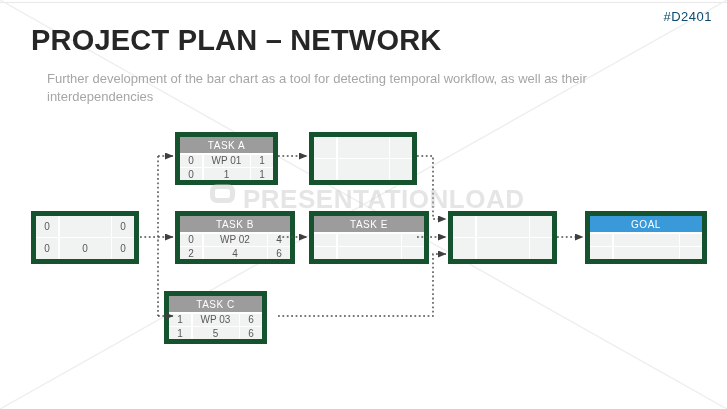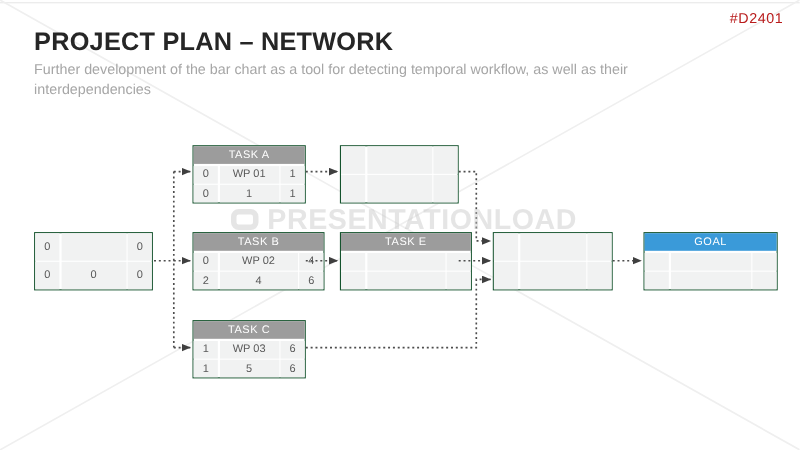--- a/index.html
+++ b/index.html
@@ -2,35 +2,35 @@
 <html><head>
 <meta charset="utf-8">
 <style>
   html,body{margin:0;padding:0;}
   body{
     width:727px;height:409px;position:relative;overflow:hidden;background:#ffffff;
     font-family:"Liberation Sans",sans-serif;
   }
   .top-hairline{position:absolute;left:0;top:2px;width:727px;height:1px;background:#e8e8e8;}
   
-  .slide-code{position:absolute;top:9px;right:15px;font-size:13px;color:#b91c1c;letter-spacing:.5px;}
-  .slide-title{position:absolute;left:31px;top:24px;margin:0;font-size:23px;font-weight:600;color:#262626;letter-spacing:.2px;}
-  .slide-subtitle{position:absolute;left:31px;top:54px;margin:0;width:585px;font-size:13px;line-height:18px;color:#a6a6a6;font-weight:400;}
+  .slide-code{position:absolute;top:9px;right:15px;font-size:13px;color:#0c4a6e;letter-spacing:.5px;}
+  .slide-title{position:absolute;left:31px;top:24px;margin:0;font-size:29px;font-weight:600;color:#262626;letter-spacing:.2px;}
+  .slide-subtitle{position:absolute;left:31px;top:54px;margin:16px;width:585px;font-size:13px;line-height:18px;color:#a6a6a6;font-weight:400;}
   
   .wm-lines{position:absolute;left:0;top:0;z-index:0;pointer-events:none;}
   .watermark{
-    position:absolute;left:210px;top:184px;z-index:5;display:flex;align-items:center;gap:8px;
+    position:absolute;left:210px;top:184px;z-index:5;display:flex;align-items:flex-start;gap:8px;
     pointer-events:none;
   }
   .wm-logo{width:15px;height:9px;border:5px solid rgba(198,198,198,.45);border-radius:7px;}
   .wm-text{font-size:26px;font-weight:700;color:rgba(198,198,198,.45);letter-spacing:.5px;white-space:nowrap;}
   
   .node{
     position:absolute;z-index:2;height:53px;box-sizing:border-box;
-    background:#ffffff;border:1px solid #14532d;
+    background:#ffffff;border:5px solid #14532d;
     display:flex;flex-direction:column;row-gap:1.5px;
   }
   .node-header{
     height:16px;flex:0 0 16px;background:#9c9c9c;color:#ffffff;
     font-size:10px;font-weight:400;letter-spacing:.5px;
     display:flex;align-items:center;justify-content:center;
   }
   .node.accent .node-header{background:#3a9ad9;}
   .node-row{display:flex;flex:1;column-gap:1.5px;}
   .cell{background:#f1f2f2;color:#595959;font-size:10px;display:flex;align-items:center;justify-content:center;}
@@ -88,21 +88,21 @@
     <div class="cell c-mid">WP 02</div>
     <div class="cell c-side">4</div>
   </div>
   <div class="node-row">
     <div class="cell c-side">2</div>
     <div class="cell c-mid">4</div>
     <div class="cell c-side">6</div>
   </div>
 </div>
 
-<div class="node" style="left:175px;top:291px;width:103px">
+<div class="node" style="left:164px;top:291px;width:103px">
   <div class="node-header">TASK C</div>
   <div class="node-row">
     <div class="cell c-side">1</div>
     <div class="cell c-mid">WP 03</div>
     <div class="cell c-side">6</div>
   </div>
   <div class="node-row">
     <div class="cell c-side">1</div>
     <div class="cell c-mid">5</div>
     <div class="cell c-side">6</div>

